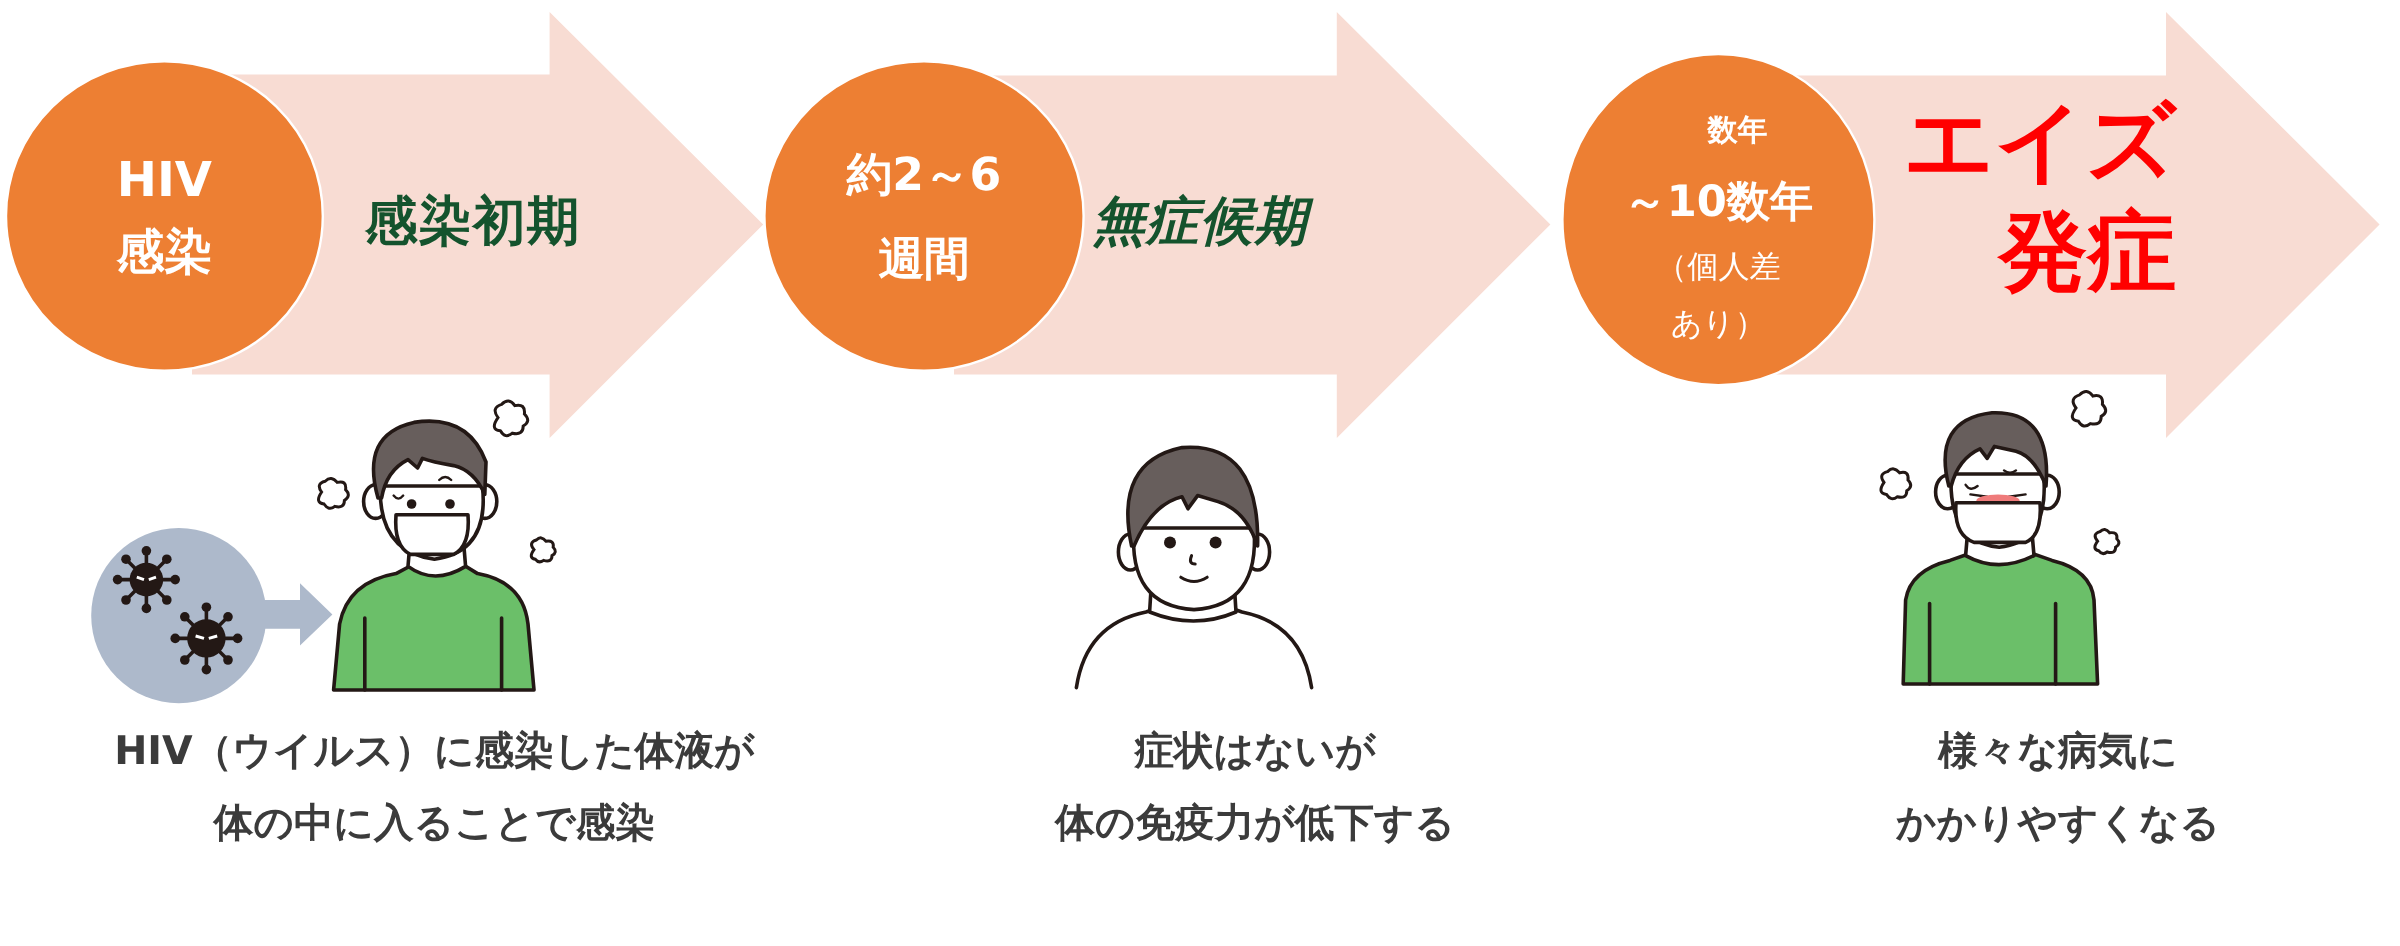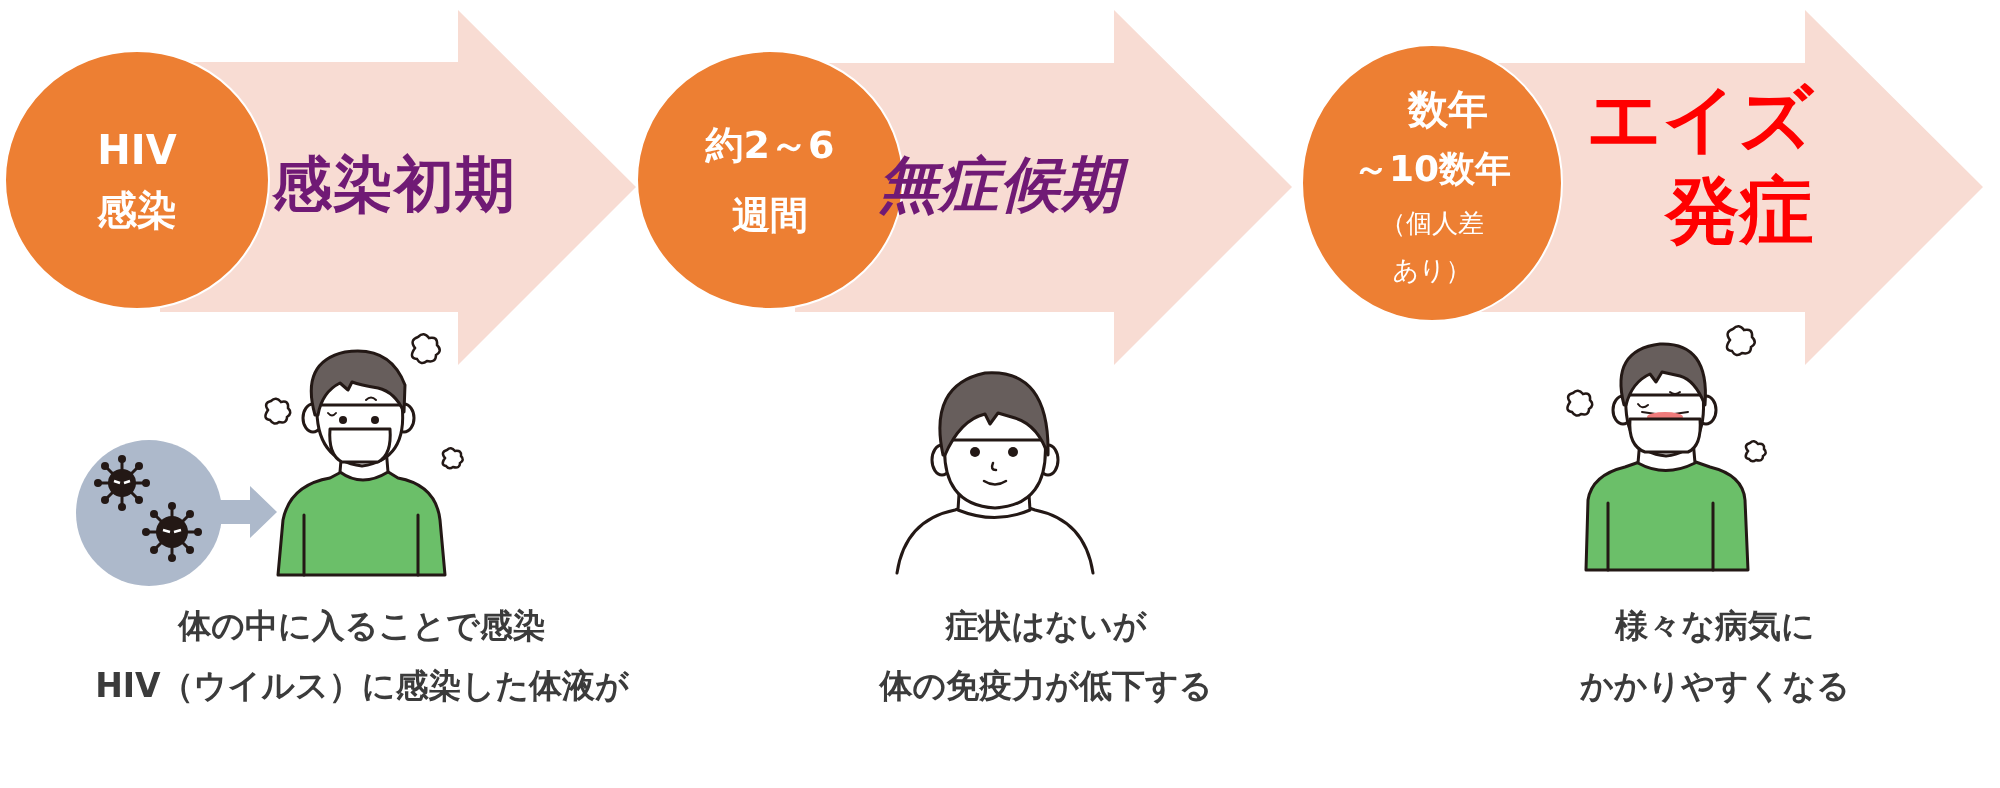--- a/index.html
+++ b/index.html
@@ -2,21 +2,21 @@
 <html><head>
 <meta charset="utf-8">
 <style>
   html, body { margin: 0; padding: 0; background: #ffffff; }
   body { width: 2000px; height: 788px; position: relative; overflow: hidden;
          font-family: "DejaVu Sans", "Liberation Sans", sans-serif; }
   .layer { position: absolute; left: 0; top: 0; }
   .circle-label { position: absolute; color: #ffffff; text-align: center; font-weight: bold;
                   display: flex; flex-direction: column; align-items: center; justify-content: center; }
   .circle-label span { display: block; white-space: nowrap; }
-  .stage-label { position: absolute; color: #701a75; font-weight: bold; font-size: 60px;
+  .stage-label { position: absolute; color: #14532d; font-weight: bold; font-size: 44px;
                  white-space: nowrap; transform: translate(-50%, -50%); letter-spacing: 1px; }
   .aids-label { position: absolute; color: #ff0000; font-weight: bold; text-align: right;
                 transform: translate(-50%, 0); line-height: 1.2; }
   .aids-label span { display: block; white-space: nowrap; }
   .caption { position: absolute; color: #3b3b3b; font-size: 33px; text-align: center;
              transform: translateX(-50%); line-height: 60px; font-weight: bold; }
   .caption span { display: block; white-space: nowrap; }
 </style>
 </head>
 <body>
@@ -36,21 +36,21 @@
 
 <div class="circle-label" style="left:37px; top:100px; width:200px; height:160px; font-size:40px; line-height:60px;">
   <span>HIV</span>
   <span>感染</span>
 </div>
 <div class="circle-label" style="left:670px; top:100px; width:200px; height:160px; font-size:38px; line-height:70px;align-items:center;">
   <span>約2～6</span>
   <span>週間</span>
 </div>
 <div class="circle-label" style="left:1322px; top:70px; width:220px; height:230px;">
-  <span style="font-size:40px; line-height:62px;margin-left:32px;">数年</span>
+  <span style="font-size:25px; line-height:62px;margin-left:32px;">数年</span>
   <span style="font-size:36px; line-height:58px;text-align:right;">～10数年</span>
   <span style="font-size:26px; line-height:50px; font-weight:normal;">（個人差</span>
   <span style="font-size:26px; line-height:44px; font-weight:normal;">あり）</span>
 </div>
 
 <div class="stage-label" style="left:394px; top:185px;">感染初期</div>
 <div class="stage-label" style="left:1000px; top:185px;font-style:italic;">無症候期</div>
 <div class="aids-label" style="left:1700px; top:72px;">
   <span style="font-size:74px; line-height:92px;">エイズ</span>
   <span style="font-size:74px; line-height:92px;">発症</span>
@@ -162,22 +162,22 @@
     <path d="M1630,419 L1700,419 Q1702,446 1688,452 L1645,452 Q1628,446 1630,419 Z" fill="#ffffff"></path>
   </g>
   <g fill="#ffffff" stroke="#231815" stroke-width="2.5">
     <path d="M1730,340 q-6,-8 3,-11 q6,-6 11,1 q9,-2 8,7 q6,6 -1,10 q0,8 -9,6 q-6,5 -10,-2 q-9,-1 -2,-11 z"></path>
     <path d="M1570,402 q-5,-7 3,-9 q5,-5 10,1 q8,-2 7,6 q5,5 -1,9 q0,7 -8,5 q-5,4 -9,-2 q-8,-1 -2,-10 z"></path>
     <path d="M1748,451 q-5,-6 2,-8 q4,-4 8,1 q7,-1 6,5 q4,4 -1,7 q0,6 -7,4 q-4,3 -7,-1 q-6,-1 -1,-8 z"></path>
   </g>
 </svg>
 
 <div class="caption" style="left:362px; top:596px;">
+  <span>HIV（ウイルス）に感染した体液が</span>
   <span>体の中に入ることで感染</span>
-  <span>HIV（ウイルス）に感染した体液が</span>
 </div>
 <div class="caption" style="left:1046px; top:596px;">
   <span>症状はないが</span>
   <span>体の免疫力が低下する</span>
 </div>
 <div class="caption" style="left:1683px; top:596px;margin-left:32px;">
   <span>様々な病気に</span>
   <span>かかりやすくなる</span>
 </div>
 

